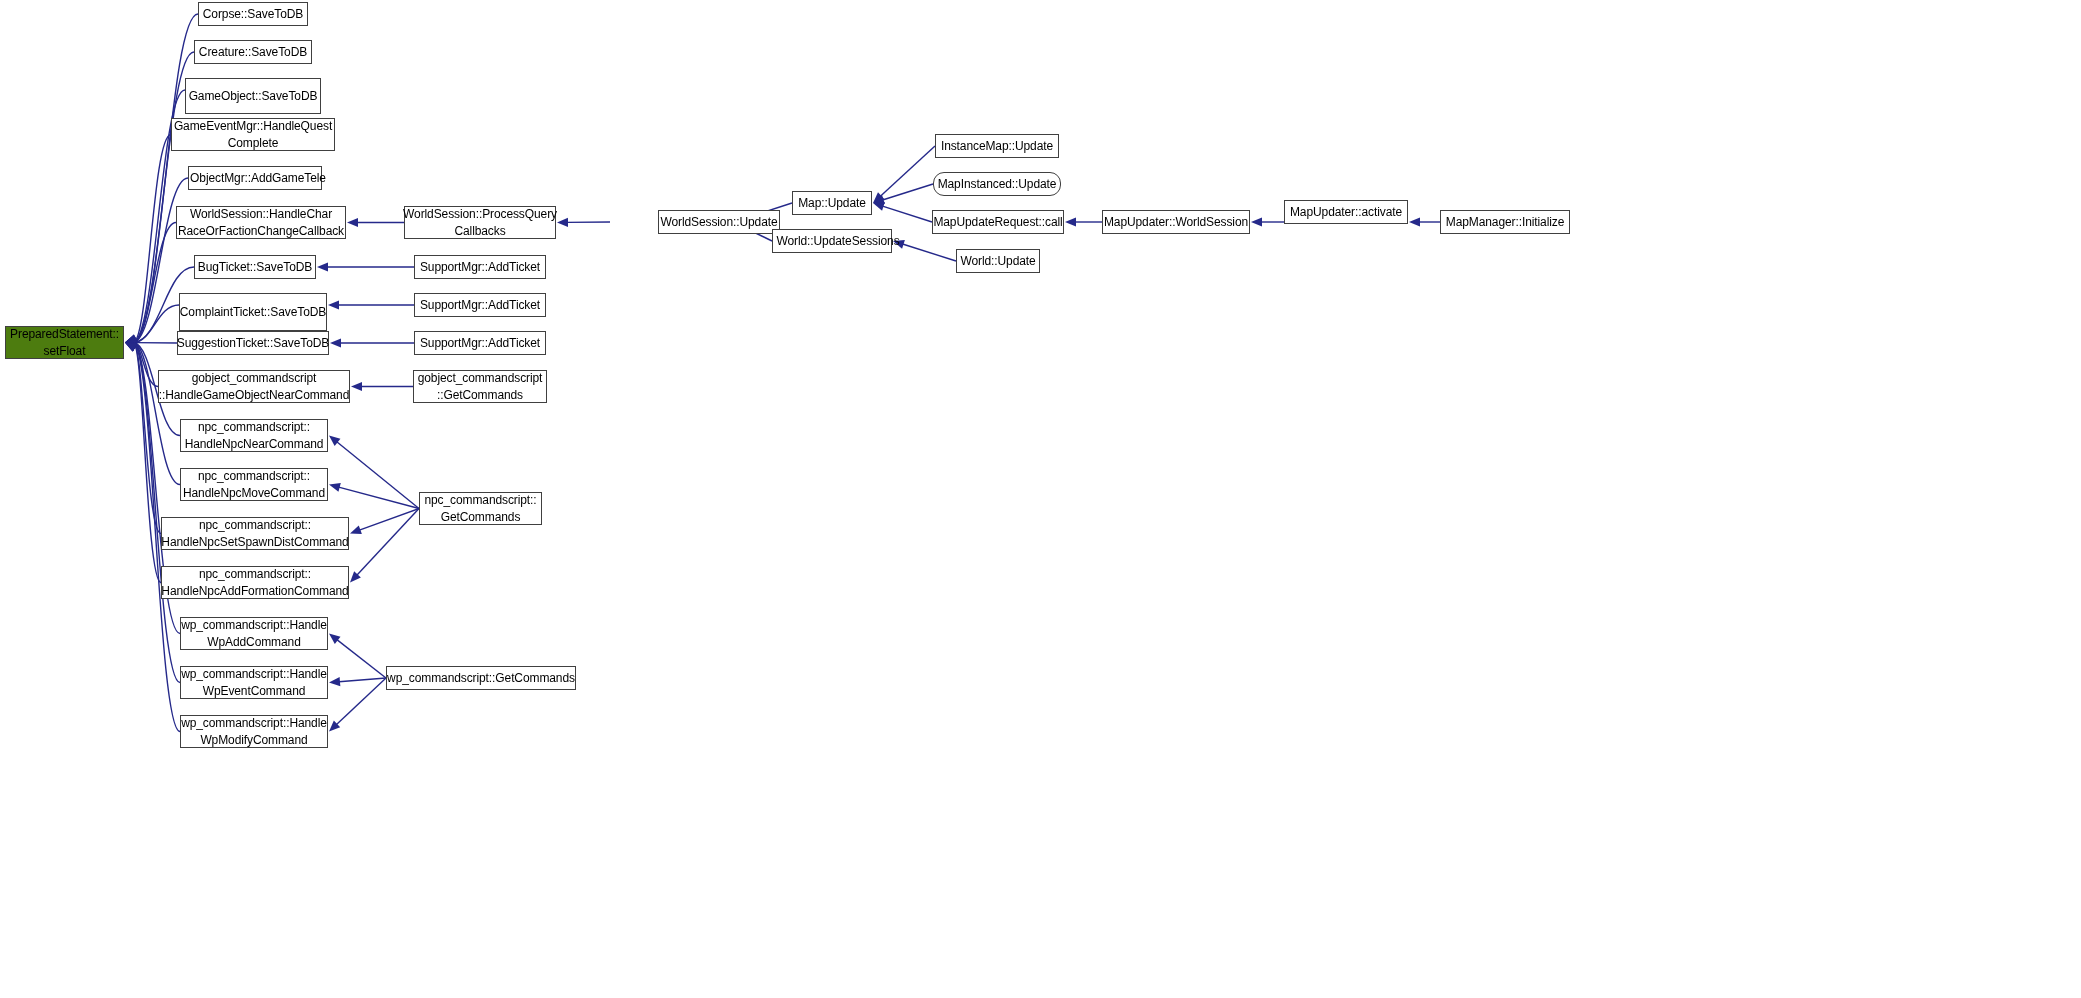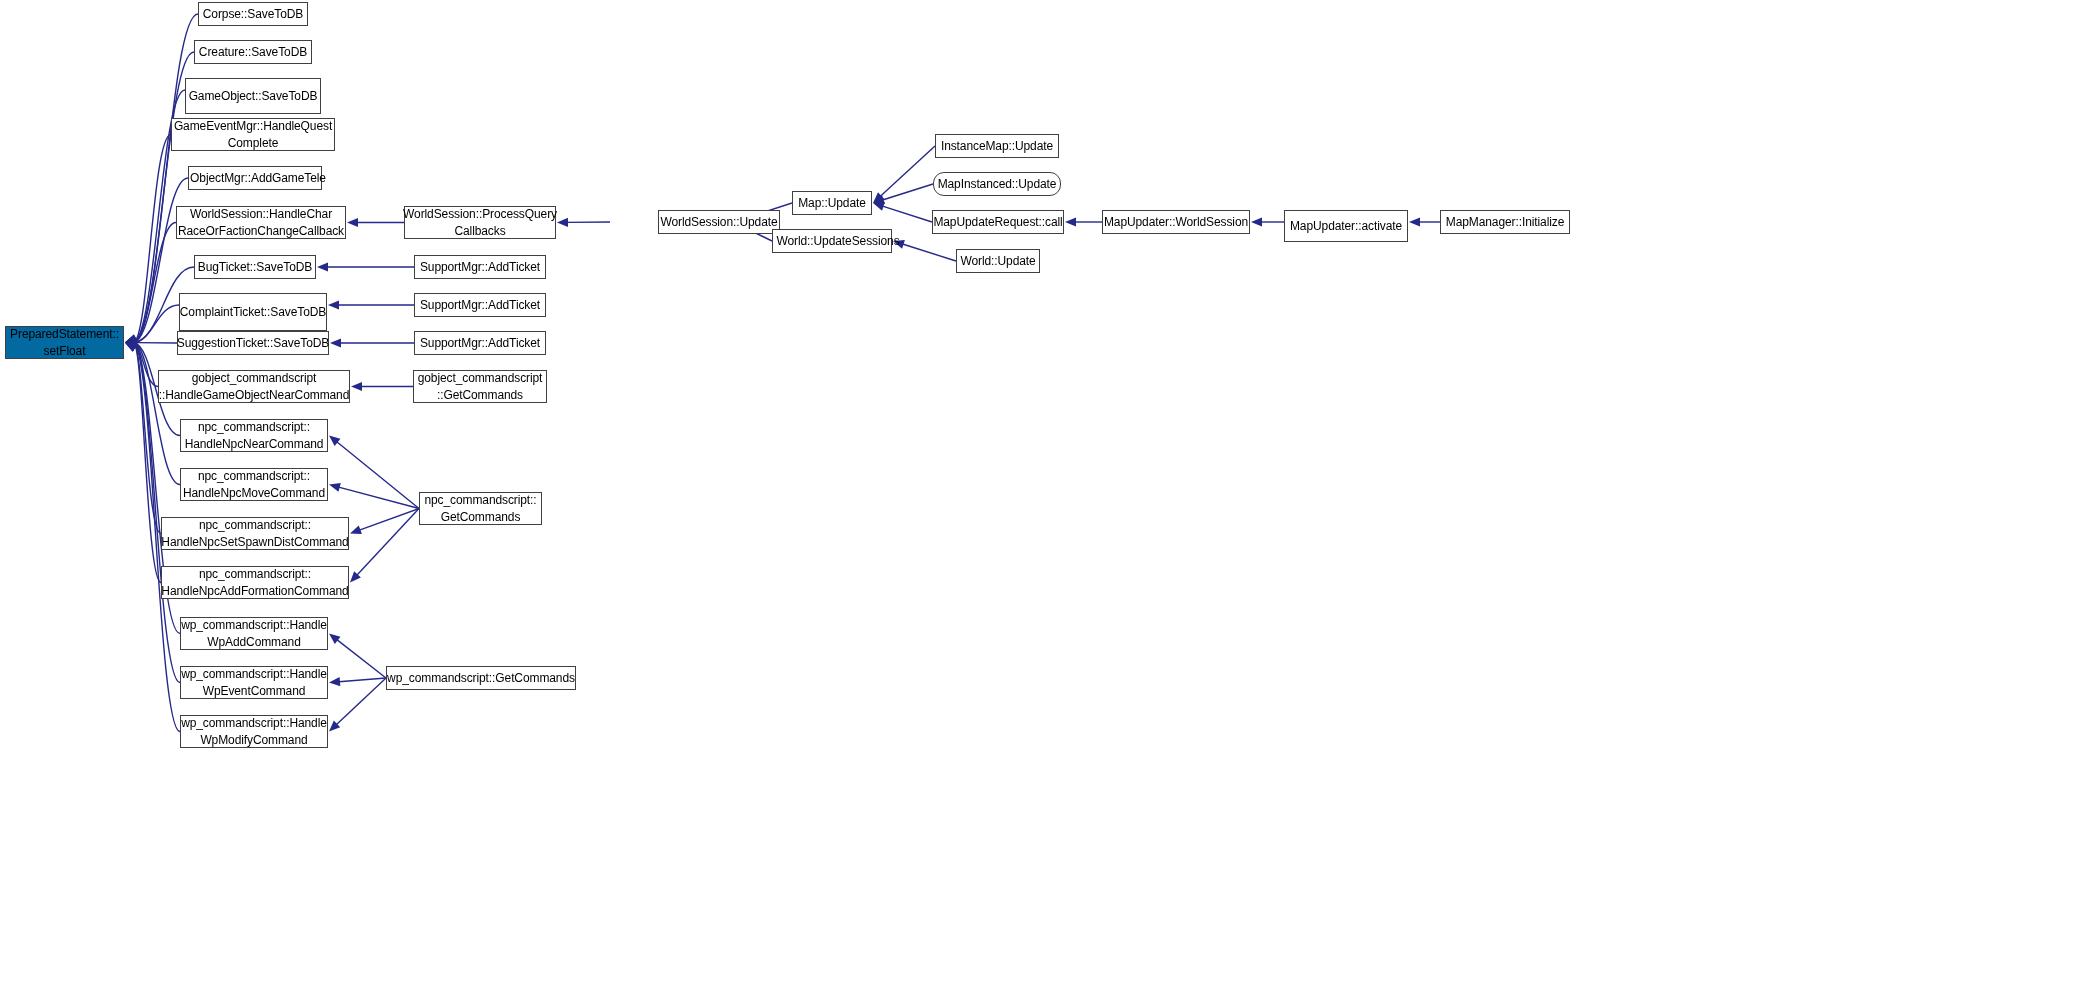--- a/index.html
+++ b/index.html
@@ -34,21 +34,21 @@
     line-height: 17px;
     text-align: center;
     display: flex;
     align-items: center;
     justify-content: center;
     white-space: pre-line;
     letter-spacing: -0.1px;
     z-index: 2;
   }
   .node.root {
-    background: #0369a1;
+    background: #4d7c0f;
     border: 1px solid #404040;
     text-align: center;
   }
 </style>
 </head>
 <body>
 
 <div id="graph">
   <svg id="edges" viewBox="0 0 2081 998" xmlns="http://www.w3.org/2000/svg">
       <path d="M 198 14 C 168.8 14, 162.96 329.36, 134 342.5" fill="none" stroke="#25298a" stroke-width="1.4"></path>
@@ -170,15 +170,15 @@
 GetCommands</div>
     <div class="node" style="left: 386px; top: 666px; width: 190px; height: 24px;">wp_commandscript::GetCommands</div>
     <div class="node" style="left: 610px; top: 210px; width: 122px; height: 24px; margin-left: 48px;">WorldSession::Update</div>
     <div class="node" style="left: 792px; top: 191px; width: 80px; height: 24px;">Map::Update</div>
     <div class="node" style="left: 772px; top: 229px; width: 120px; height: 24px; padding-left: 12px;">World::UpdateSessions</div>
     <div class="node" style="left: 935px; top: 134px; width: 124px; height: 24px;">InstanceMap::Update</div>
     <div class="node" style="left: 933px; top: 172px; width: 128px; height: 24px; border-radius: 11px;">MapInstanced::Update</div>
     <div class="node" style="left: 932px; top: 210px; width: 132px; height: 24px;">MapUpdateRequest::call</div>
     <div class="node" style="left: 956px; top: 249px; width: 84px; height: 24px;">World::Update</div>
     <div class="node" style="left: 1102px; top: 210px; width: 148px; height: 24px;">MapUpdater::WorldSession</div>
-    <div class="node" style="left: 1284px; top: 210px; width: 124px; height: 32px;">MapUpdater::activate</div>
+    <div class="node" style="left: 1284px; top: 200px; width: 124px; height: 24px;">MapUpdater::activate</div>
     <div class="node" style="left: 1440px; top: 210px; width: 130px; height: 24px;">MapManager::Initialize</div>
   </div>
 
 </body></html>

